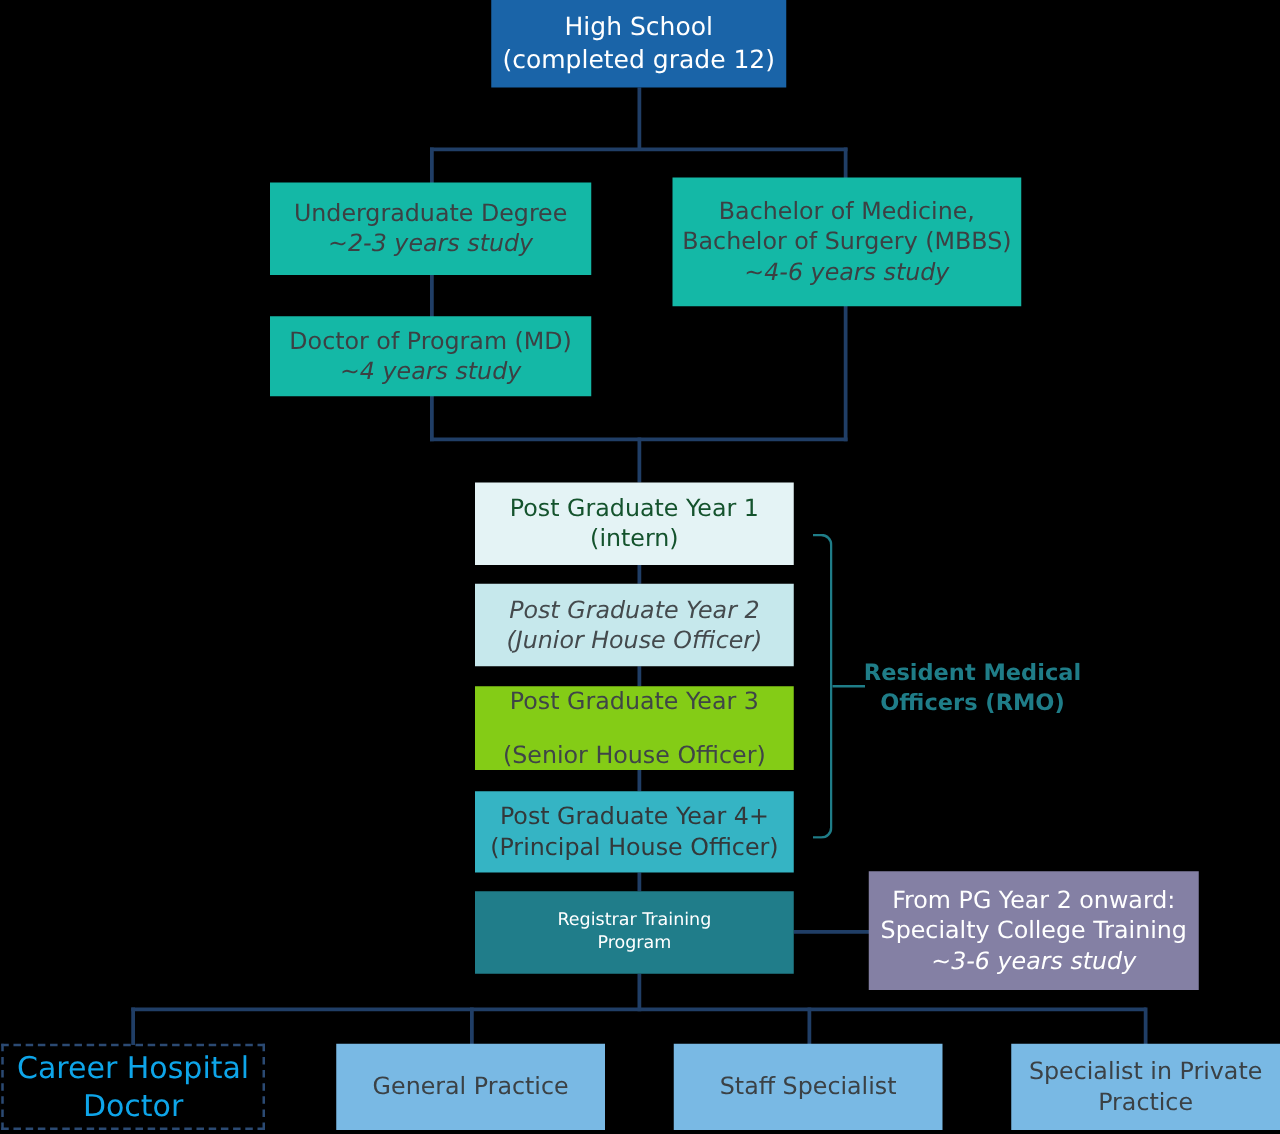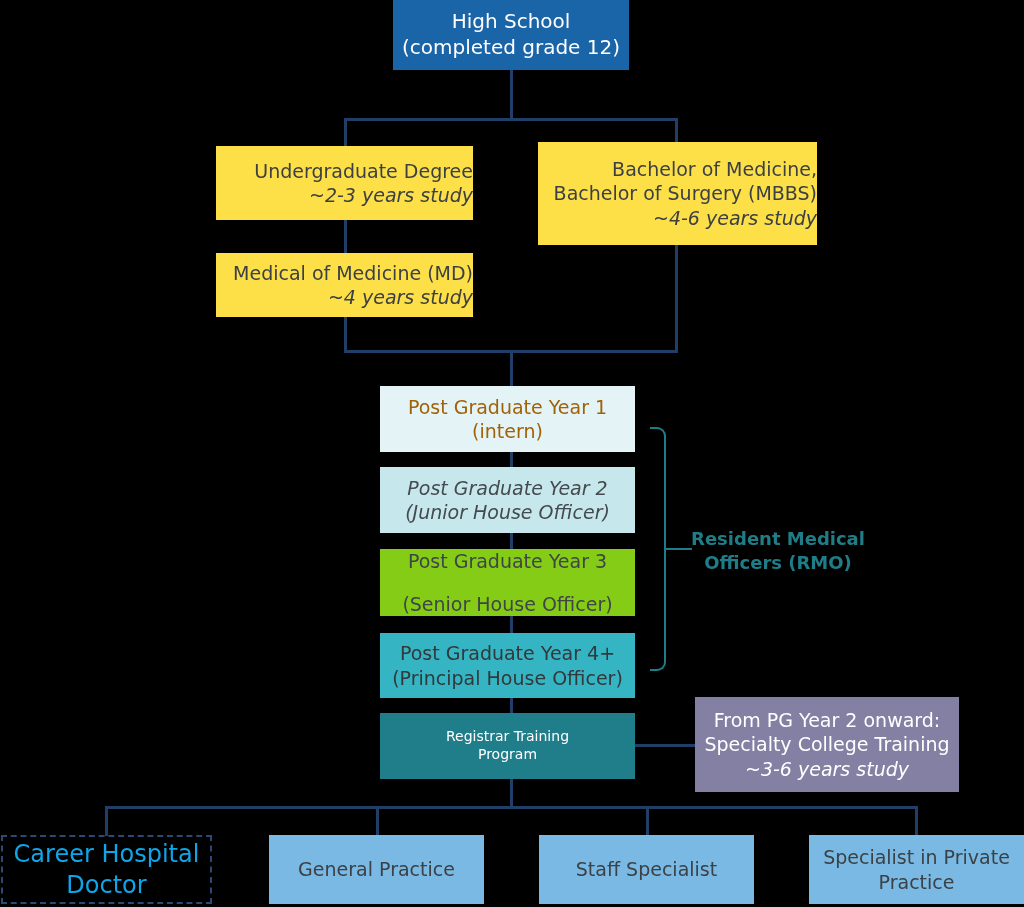--- a/index.html
+++ b/index.html
@@ -32,26 +32,25 @@
   }
   .italic { font-style: italic; }
 
   
   .n-highschool {
     background: #1A64A8;
     color: #ffffff;
     font-size: 20px;
   }
   .n-green {
-    background: #fde047;
+    background: #14b8a6;
     color: #3C4043;
     font-size: 19px;
-    text-align: right;
-  }
-  .n-pgy1 { background: #E4F3F5; color: #a16207; font-size: 19px; }
+  }
+  .n-pgy1 { background: #E4F3F5; color: #14532d; font-size: 19px; }
   .n-pgy2 { background: #C6E8EC; color: #444a4d; font-size: 19px; font-style: italic; }
   .n-pgy3 { background: #84cc16; color: #3f4547; font-size: 19px; justify-content: space-between; }
   .n-pgy4 { background: #35B4C4; color: #33383a; font-size: 19px; }
   .n-registrar { background: #207D8A; color: #ffffff; font-size: 14px; }
   .n-purple { background: #8480A4; color: #ffffff; font-size: 19px; }
   .n-outcome { background: #79B9E4; color: #3b4145; font-size: 19px; }
   .n-dashed {
     background: transparent;
     color: #0ea5e9;
     font-size: 24px;
@@ -141,21 +140,21 @@
     <span class="l2 italic">~2-3 years study</span>
   </div>
 
   <div class="node n-green" style="left:538px; top:142px; width:279px; height:103px;">
     <span class="l1">Bachelor of Medicine,</span>
     <span class="l2">Bachelor of Surgery (MBBS)</span>
     <span class="l3 italic">~4-6 years study</span>
   </div>
 
   <div class="node n-green" style="left:216px; top:253px; width:257px; height:64px;">
-    <span class="l1">Medical of Medicine (MD)</span>
+    <span class="l1">Doctor of Program (MD)</span>
     <span class="l2 italic">~4 years study</span>
   </div>
 
   <div class="node n-pgy1" style="left:380px; top:386px; width:255px; height:66px;">
     <span class="l1">Post Graduate Year 1</span>
     <span class="l2">(intern)</span>
   </div>
 
   <div class="node n-pgy2" style="left:380px; top:467px; width:255px; height:66px;">
     <span class="l1">Post Graduate Year 2</span>

